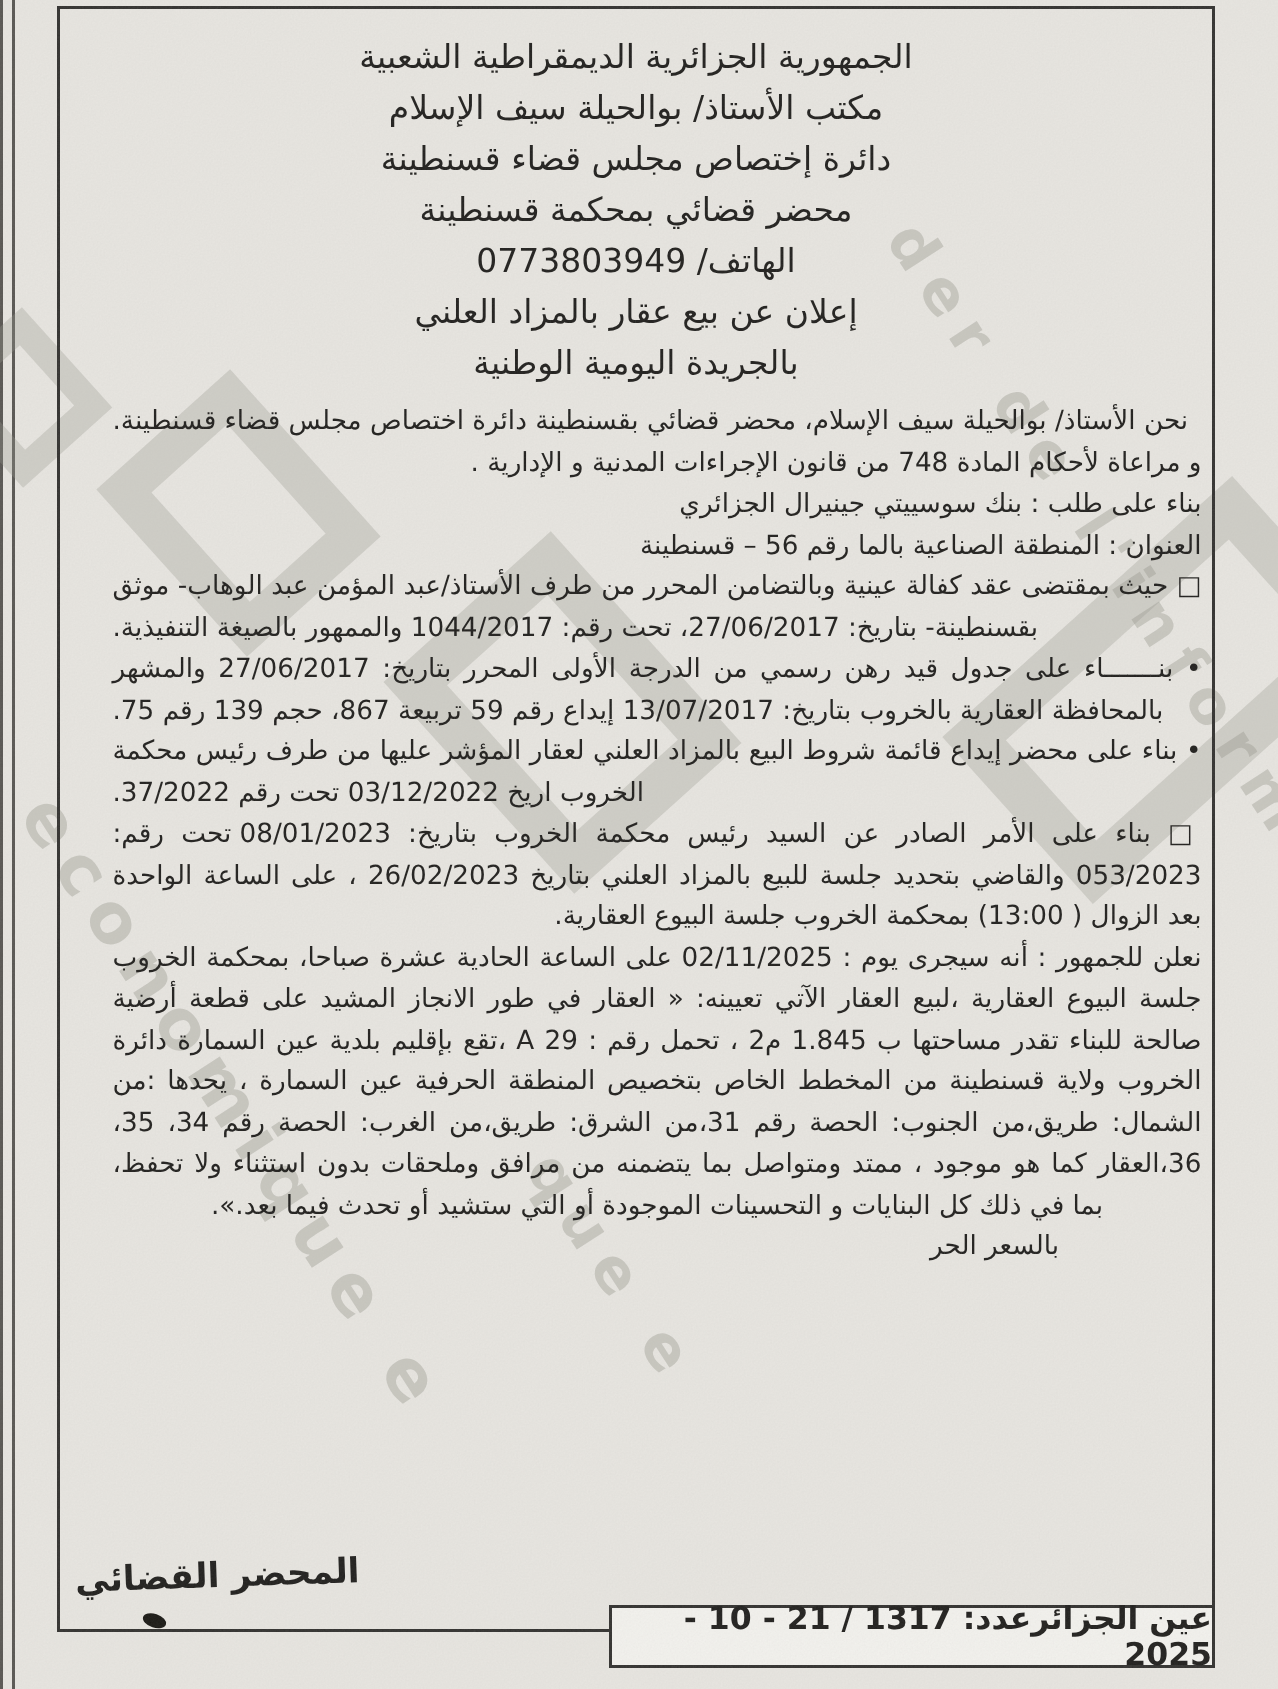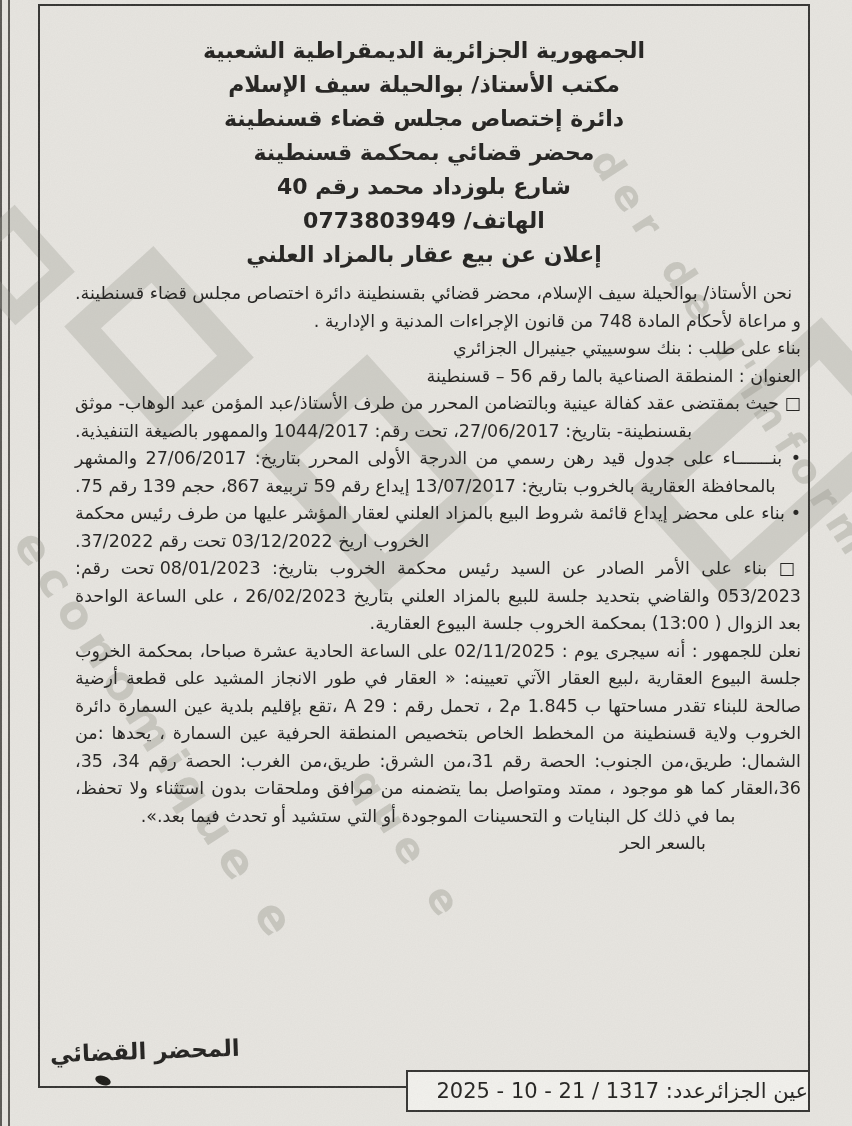--- a/index.html
+++ b/index.html
@@ -35,23 +35,23 @@
     transform-origin:0 0;white-space:nowrap;
   }
   .wm-shape{
     position:absolute;box-sizing:border-box;
     border:26px solid rgba(150,148,140,0.30);
     transform-origin:center;
   }
   
   .header{
     position:relative;z-index:3;
-    padding-top:28px;
+    padding-top:16px;
     text-align:center;
-    font-weight:bold;
+    font-weight:normal;
   }
   .h-line{font-size:22px;line-height:34px;}
   
   .doc-body{
     position:relative;z-index:3;
     direction:rtl;
     padding:8px 7px 0 7px;
     font-size:17.5px;
     line-height:27.5px;
     text-align:justify;
@@ -74,21 +74,21 @@
     transform:rotate(18deg);
   }
   
   .issue-bar{
     position:absolute;z-index:5;
     left:406px;top:1070px;width:404px;height:42px;
     box-sizing:border-box;
     background:#f6f5f1;
     border:2px solid #2e2d2b;
     display:flex;align-items:center;justify-content:flex-start;
-    font-weight:normal;font-size:21px;
+    font-weight:bold;font-size:21px;
     direction:rtl;
   }
   .noise{
     position:absolute;inset:0;z-index:6;
     pointer-events:none;opacity:0.5;
   }
 </style>
 </head>
 <body>
 
@@ -106,23 +106,23 @@
     <div class="wm-text" style="position:absolute;left:380px;top:760px;transform:rotate(57deg);font-size:40px;">que e</div>
   </div>
 
   <div class="notice-box">
 
     <div class="header">
       <div class="h-line">الجمهورية الجزائرية الديمقراطية الشعبية</div>
       <div class="h-line">مكتب الأستاذ/ بوالحيلة سيف الإسلام</div>
       <div class="h-line">دائرة إختصاص مجلس قضاء قسنطينة</div>
       <div class="h-line">محضر قضائي بمحكمة قسنطينة</div>
-      <div class="h-line">شارع بلوزداد محمد رقم 40</div>
       <div class="h-line">الهاتف/ 0773803949</div>
       <div class="h-line">إعلان عن بيع عقار بالمزاد العلني</div>
+      <div class="h-line">بالجريدة اليومية الوطنية</div>
     </div>
 
     <div class="doc-body">
       <p class="last-left">نحن الأستاذ/ بوالحيلة سيف الإسلام، محضر قضائي بقسنطينة دائرة اختصاص مجلس قضاء قسنطينة.</p>
       <p>و مراعاة لأحكام المادة 748 من قانون الإجراءات المدنية و الإدارية .</p>
       <p>بناء على طلب : بنك سوسييتي جينيرال الجزائري</p>
       <p>العنوان : المنطقة الصناعية بالما رقم 56 – قسنطينة</p>
       <p class="last-left">□ حيث بمقتضى عقد كفالة عينية وبالتضامن المحرر من طرف الأستاذ/عبد المؤمن عبد الوهاب- موثق بقسنطينة- بتاريخ: 27/06/2017، تحت رقم: 1044/2017 والممهور بالصيغة التنفيذية.</p>
       <p class="last-left">• بنـــــــاء على جدول قيد رهن رسمي من الدرجة الأولى المحرر بتاريخ: 27/06/2017 والمشهر بالمحافظة العقارية بالخروب بتاريخ: 13/07/2017 إيداع رقم 59 تربيعة 867، حجم 139 رقم 75.</p>
       <p class="last-left">• بناء على محضر إيداع قائمة شروط البيع بالمزاد العلني لعقار المؤشر عليها من طرف رئيس محكمة الخروب اريخ 03/12/2022 تحت رقم 37/2022.</p>

